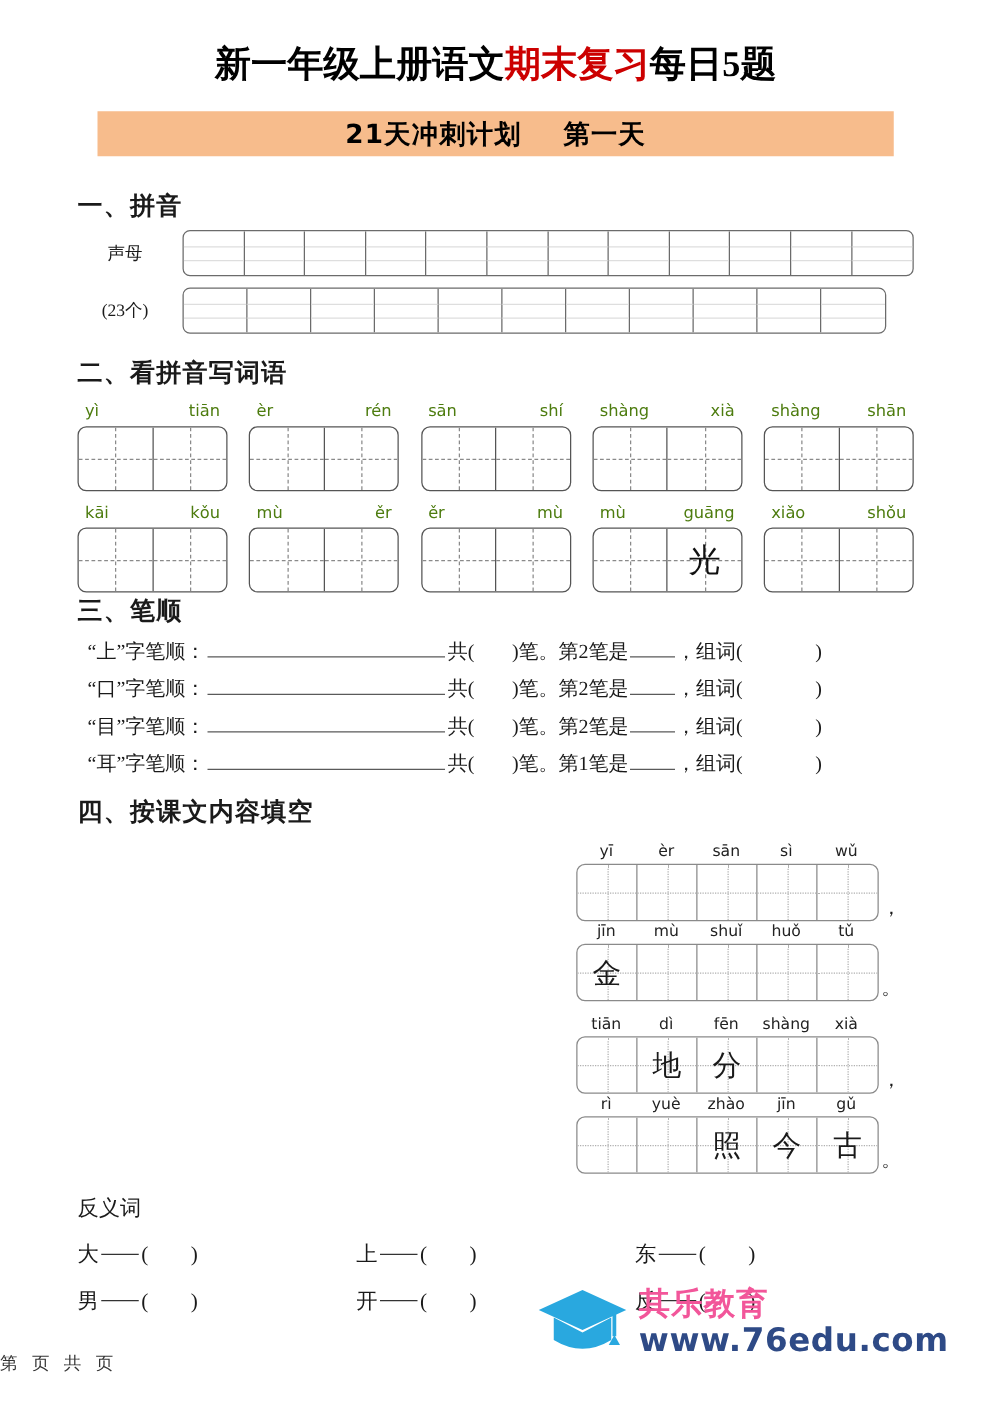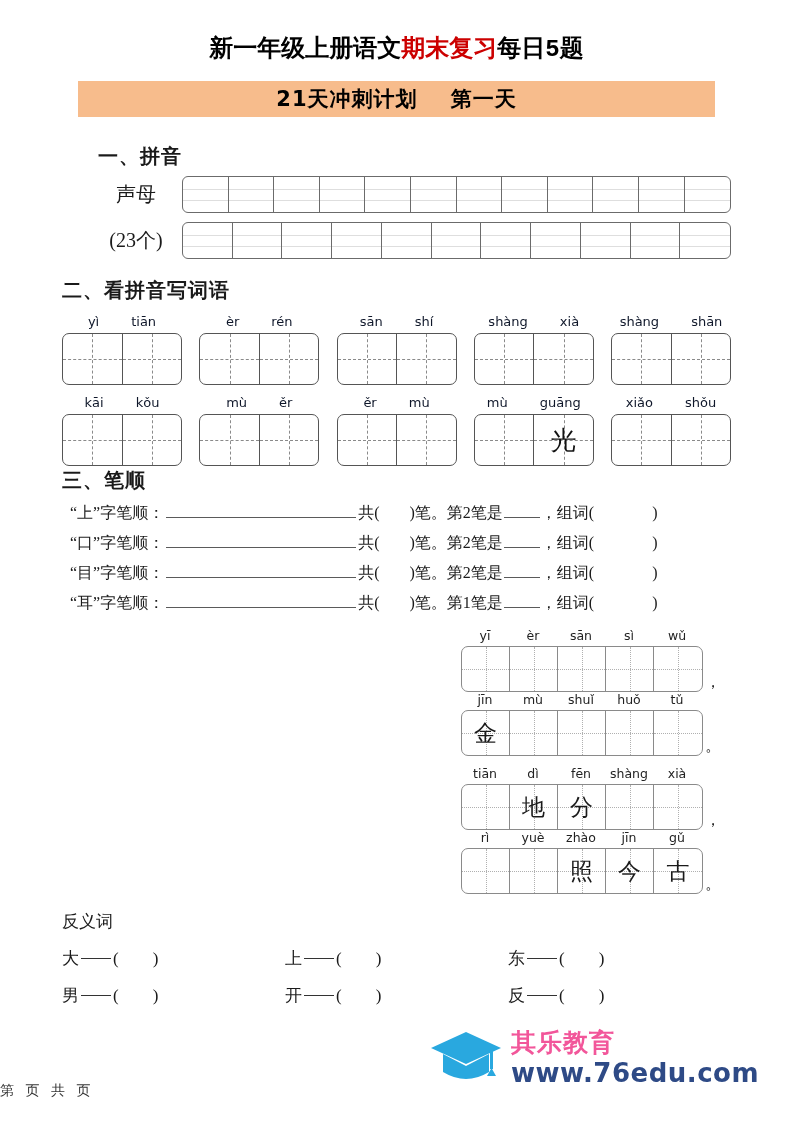--- a/index.html
+++ b/index.html
@@ -10,23 +10,23 @@
     background: #ffffff;
     font-family: "Liberation Serif", "DejaVu Serif", serif;
     color: #1a1a1a;
     position: relative;
     overflow: hidden;
   }
 
   
   .title {
     text-align: center;
-    font-family: Liberation Mono, monospace;
+    font-family: Liberation Serif, serif;
     font-weight: bold;
-    font-size: 24px;
+    font-size: 29px;
     letter-spacing: 0px;
     margin: 32px 0 0 0;
     white-space: nowrap;
     color: #000000;
   }
   .title .red { color: #CC0000; }
 
   
   .banner-wrap { margin-top: 17px; padding: 0 78px; }
   .banner {
@@ -47,26 +47,26 @@
     font-size: 20px;
     font-weight: bold;
     font-family: "Liberation Serif", "DejaVu Serif", serif;
     margin: 0 0 6px 0;
     letter-spacing: 1px;
   }
 
   .content { padding: 0 62px 0 62px; }
 
   
-  .sec1 { margin-top: 26px; margin-left: 36px; }
+  .sec1 { margin-top: 26px; }
   .pinyin-block { display: flex; flex-direction: column; gap: 9px; margin-top: 4px; }
   .pinyin-row { display: flex; align-items: center; }
   .py-label {
     width: 84px;
-    font-size: 20px;
+    font-size: 14px;
     text-align: center;
     padding-right: 8px;
     flex: 0 0 84px;
   }
   .cellrow {
     display: flex;
     border: 1px solid #6b6b6b;
     border-radius: 6px;
     overflow: hidden;
     height: 37px;
@@ -95,25 +95,25 @@
   
   .sec2 { margin-top: 18px; }
   .word-grid {
     display: flex;
     justify-content: space-between;
     margin-top: 10px;
   }
   .word-item { width: 120px; }
   .word-item .py {
     display: flex;
-    justify-content: center;
+    justify-content: space-between;
     font-family: "DejaVu Sans", "Liberation Sans", sans-serif;
     font-size: 13px;
     margin-bottom: 4px;
-    color: #0f172a;
+    color: #4d7c0f;
     padding: 0 6px;
     gap: 32px;
   }
   .tzg {
     display: flex;
     border: 1px solid #555;
     border-radius: 7px;
     height: 52px;
     overflow: hidden;
     background: #fff;
@@ -569,20 +569,21 @@
           <span>)笔。第1笔是</span>
           <span class="blank-short"></span>
           <span>，组词(</span>
           <span class="paren-gap-wide"></span>
           <span>)</span>
         </div>
       </div>
   </div>
 
   <div class="sec4">
+    <div class="sec-head">四、按课文内容填空</div>
     <div id="s4-rows">
         <div class="sent-row">
           <div class="sent-unit">
             <div class="sent-box">
               <div class="py">
                 <span>yī</span>
                 <span>èr</span>
                 <span>sān</span>
                 <span>sì</span>
                 <span>wǔ</span>

